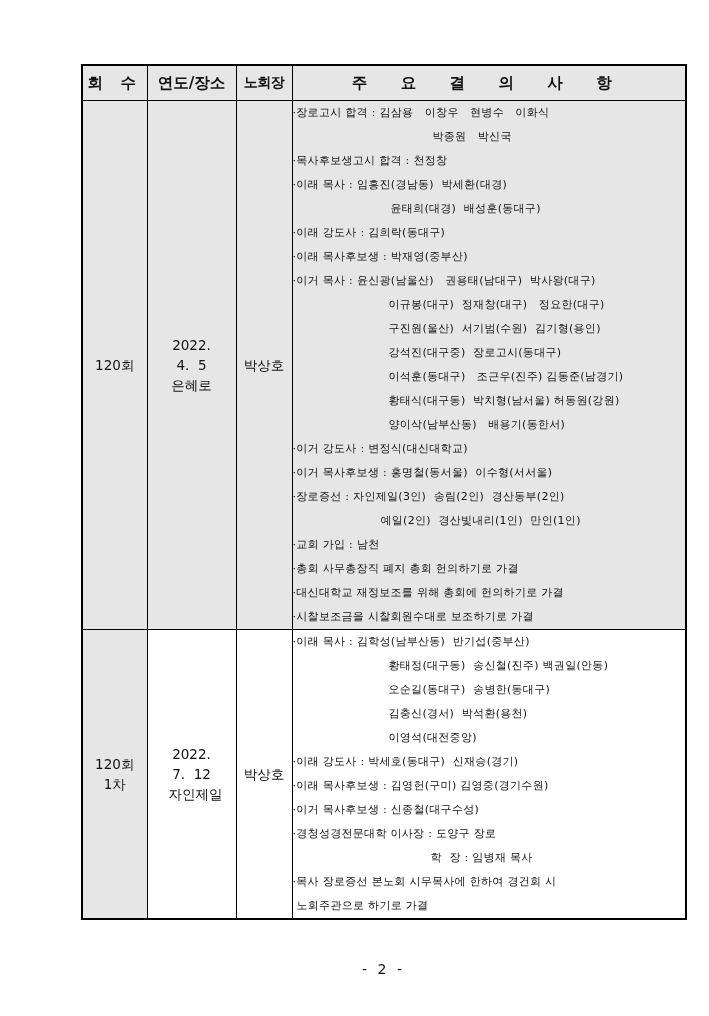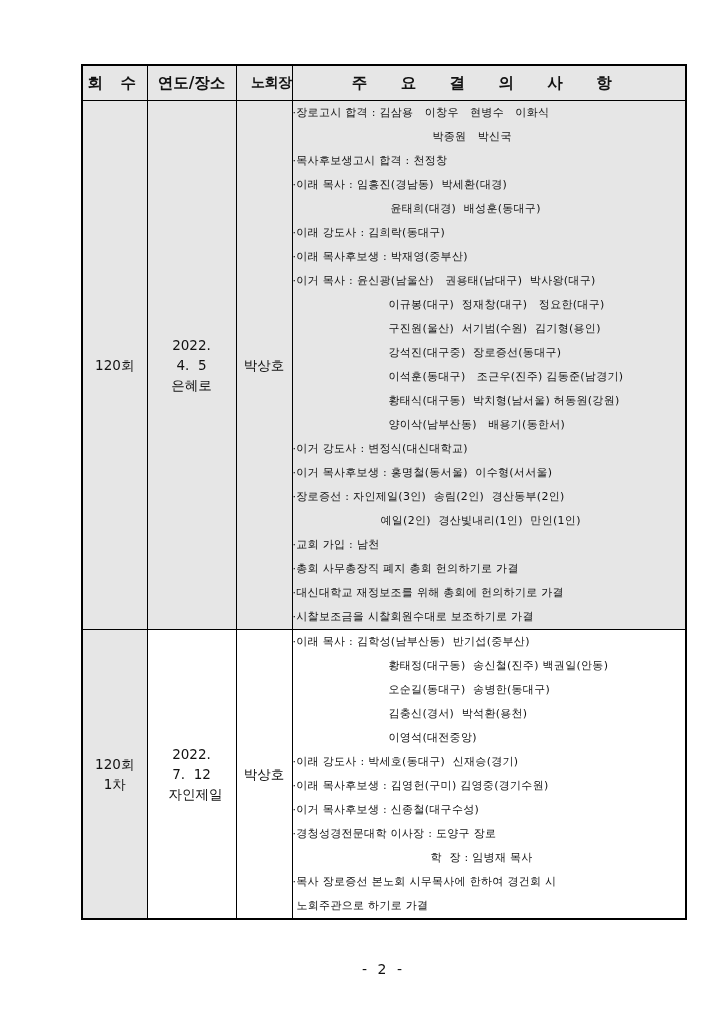--- a/index.html
+++ b/index.html
@@ -13,21 +13,21 @@
   }
   table.minutes td, table.minutes th {
     border: 1px solid #000; padding: 0; vertical-align: middle;
   }
   col.c1 { width: 65px; } col.c2 { width: 89px; } col.c3 { width: 56px; } col.c4 { width: auto; }
   thead th {
     height: 34px; background: #e6e6e6; font-weight: bold;
     font-size: 15.5px; text-align: center; border-bottom: 2px solid #000;
   }
   th.h-main { letter-spacing: 14px; }
-  th.h-small { font-size: 14px; letter-spacing: -0.5px; text-align: right; }
+  th.h-small { font-size: 14px; letter-spacing: -0.5px; }
   .gray { background: #e6e6e6; }
   .white { background: #ffffff; }
   td.center { text-align: center; font-size: 13.5px; line-height: 20px; }
   td.body { padding: 4px 0 6px 4px; font-size: 11px; }
   .line { height: 24px; line-height: 24px; white-space: nowrap; overflow: hidden; letter-spacing: 0.3px; }
   .row2 td { border-top: 2px solid #000; }
   .page-num { position: absolute; top: 961px; left: 0; width: 709px; text-align: center;
               font-size: 14px; letter-spacing: 3px; }
 </style>
 </head>
@@ -64,21 +64,21 @@
             <div class="line" style="padding-left: 0px;"><span style="white-space: pre;">·장로고시 합격 : 김삼용   이창우   현병수   이화식</span></div>
             <div class="line" style="padding-left: 140px;"><span style="white-space: pre;">박종원   박신국</span></div>
             <div class="line" style="padding-left: 0px;"><span style="white-space: pre;">·목사후보생고시 합격 : 천정창</span></div>
             <div class="line" style="padding-left: 0px;"><span style="white-space: pre;">·이래 목사 : 임흥진(경남동)  박세환(대경)</span></div>
             <div class="line" style="padding-left: 98px;"><span style="white-space: pre;">윤태희(대경)  배성훈(동대구)</span></div>
             <div class="line" style="padding-left: 0px;"><span style="white-space: pre;">·이래 강도사 : 김희락(동대구)</span></div>
             <div class="line" style="padding-left: 0px;"><span style="white-space: pre;">·이래 목사후보생 : 박재영(중부산)</span></div>
             <div class="line" style="padding-left: 0px;"><span style="white-space: pre;">·이거 목사 : 윤신광(남울산)   권용태(남대구)  박사왕(대구)</span></div>
             <div class="line" style="padding-left: 96px;"><span style="white-space: pre;">이규봉(대구)  정재창(대구)   정요한(대구)</span></div>
             <div class="line" style="padding-left: 96px;"><span style="white-space: pre;">구진원(울산)  서기범(수원)  김기형(용인)</span></div>
-            <div class="line" style="padding-left: 96px;"><span style="white-space: pre;">강석진(대구중)  장로증선(동대구)</span></div>
+            <div class="line" style="padding-left: 96px;"><span style="white-space: pre;">강석진(대구중)  장로고시(동대구)</span></div>
             <div class="line" style="padding-left: 96px;"><span style="white-space: pre;">이석훈(동대구)   조근우(진주) 김동준(남경기)</span></div>
             <div class="line" style="padding-left: 96px;"><span style="white-space: pre;">황태식(대구동)  박치형(남서울) 허동원(강원)</span></div>
             <div class="line" style="padding-left: 96px;"><span style="white-space: pre;">양이삭(남부산동)   배용기(동한서)</span></div>
             <div class="line" style="padding-left: 0px;"><span style="white-space: pre;">·이거 강도사 : 변정식(대신대학교)</span></div>
             <div class="line" style="padding-left: 0px;"><span style="white-space: pre;">·이거 목사후보생 : 홍명철(동서울)  이수형(서서울)</span></div>
             <div class="line" style="padding-left: 0px;"><span style="white-space: pre;">·장로증선 : 자인제일(3인)  송림(2인)  경산동부(2인)</span></div>
             <div class="line" style="padding-left: 88px;"><span style="white-space: pre;">예일(2인)  경산빛내리(1인)  만인(1인)</span></div>
             <div class="line" style="padding-left: 0px;"><span style="white-space: pre;">·교회 가입 : 남천</span></div>
             <div class="line" style="padding-left: 0px;"><span style="white-space: pre;">·총회 사무총장직 폐지 총회 헌의하기로 가결</span></div>
             <div class="line" style="padding-left: 0px;"><span style="white-space: pre; text-align: right;">·대신대학교 재정보조를 위해 총회에 헌의하기로 가결</span></div>

